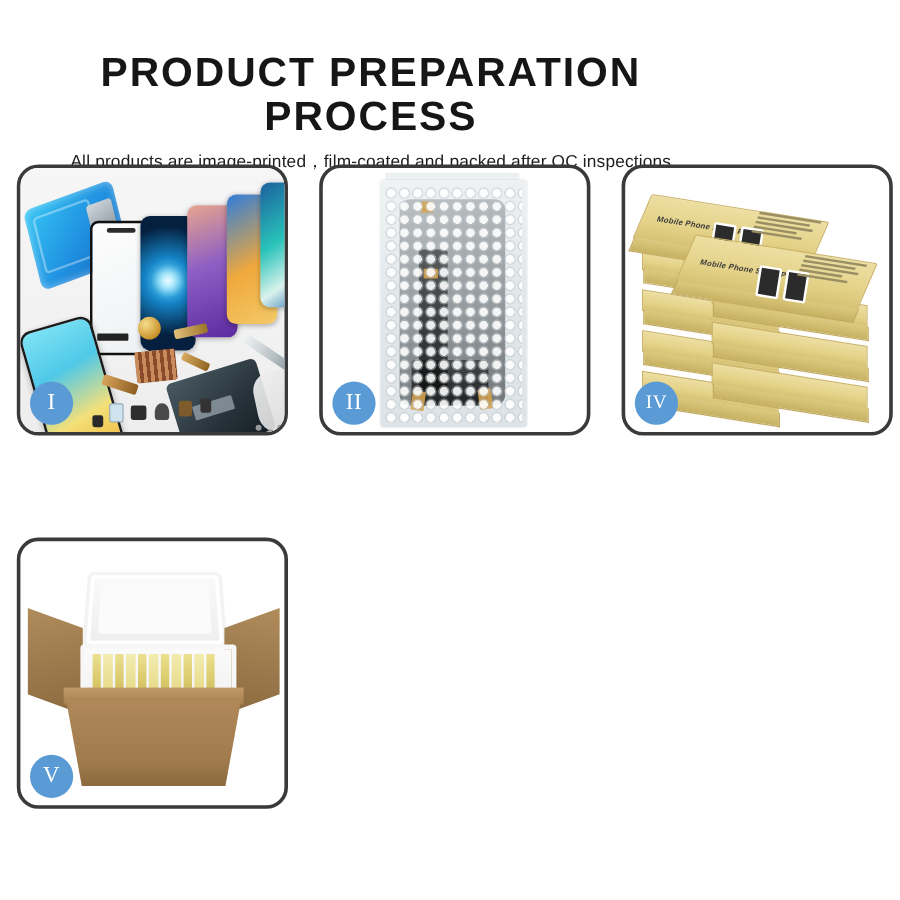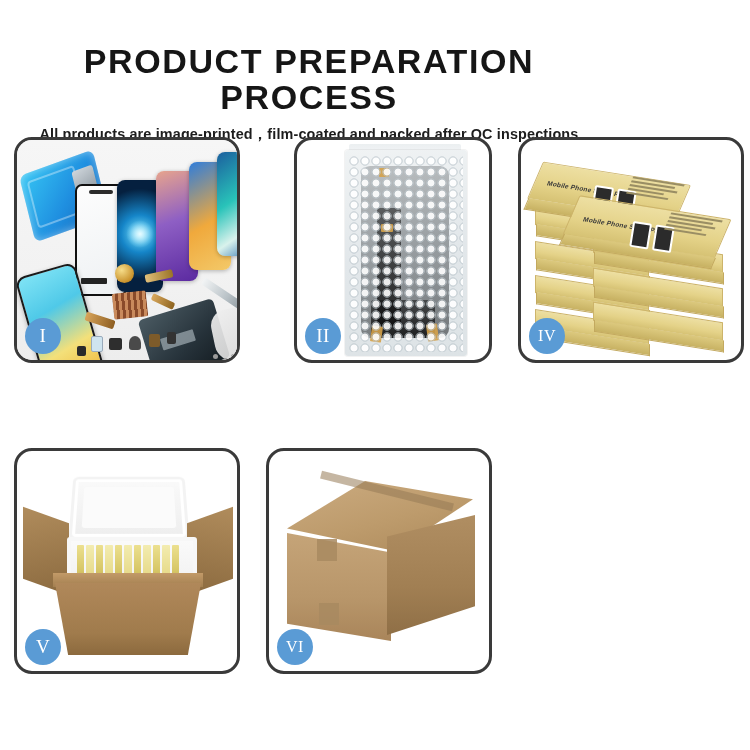--- a/index.html
+++ b/index.html
@@ -14,21 +14,21 @@
   
   .header{position:absolute;left:0;top:0;width:618px;text-align:center;}
   .title{
     margin:0;padding-top:44px;
     font-size:34px;font-weight:700;letter-spacing:1.6px;
     color:#161616;line-height:1.05;
     font-family:"Liberation Sans", sans-serif;
   }
   .subtitle{
     margin:0;padding-top:10px;
-    font-size:14.4px;font-weight:700;letter-spacing:.15px;
+    font-size:14.4px;font-weight:400;letter-spacing:.15px;
     color:#1d1d1d;
     font-family:"Liberation Sans", sans-serif;
   }
 
   
   .grid{
     position:absolute;left:14px;top:137px;
     width:730px;height:537px;
     display:grid;
     grid-template-columns:226px 226px 226px;
@@ -146,21 +146,21 @@
   }
   .hand{
     position:absolute;left:196px;top:168px;width:44px;height:52px;
     background:linear-gradient(150deg,#f0f0f0,#d6d6d6);
     border-radius:16px 8px 12px 18px;transform:rotate(-12deg);opacity:.92;
   }
   .screws{position:absolute;left:196px;top:214px;width:26px;height:14px;}
   .screws i{position:absolute;width:5px;height:5px;border-radius:50%;background:#9a9a9a;}
 
   
-  .p2{background:#ffffff;margin-left:28px;}
+  .p2{background:#ffffff;}
   .bag{
     position:absolute;left:48px;top:10px;width:122px;height:206px;
     background:linear-gradient(170deg,#f0f3f4 0%,#e2e7ea 50%,#dde3e6 100%);
     border-radius:3px;
     box-shadow:0 0 0 1px rgba(0,0,0,.05);
   }
   .bubbles{
     position:absolute;inset:6px 4px 4px 4px;
     background-image:
       radial-gradient(circle at 5px 5px, rgba(255,255,255,.95) 0 3.4px, rgba(190,200,206,.55) 3.6px 4.6px, transparent 5px);
@@ -464,26 +464,15 @@
             <i></i>
             <b></b>
             <i></i>
         </div>
         <div class="cartontop"></div>
         <div class="cartonbody"></div>
       </div>
       <div class="badge">V</div>
     </div>
 
-    <div class="card p6">
-      <div class="photo">
-        <div class="c-top"></div>
-        <div class="c-seam"></div>
-        <div class="c-front"></div>
-        <div class="c-side"></div>
-        <div class="c-tape1"></div>
-        <div class="c-tape2"></div>
-      </div>
-      <div class="badge wide">VI</div>
-    </div>
 
   </div>
 </div>
 
 </body></html>

